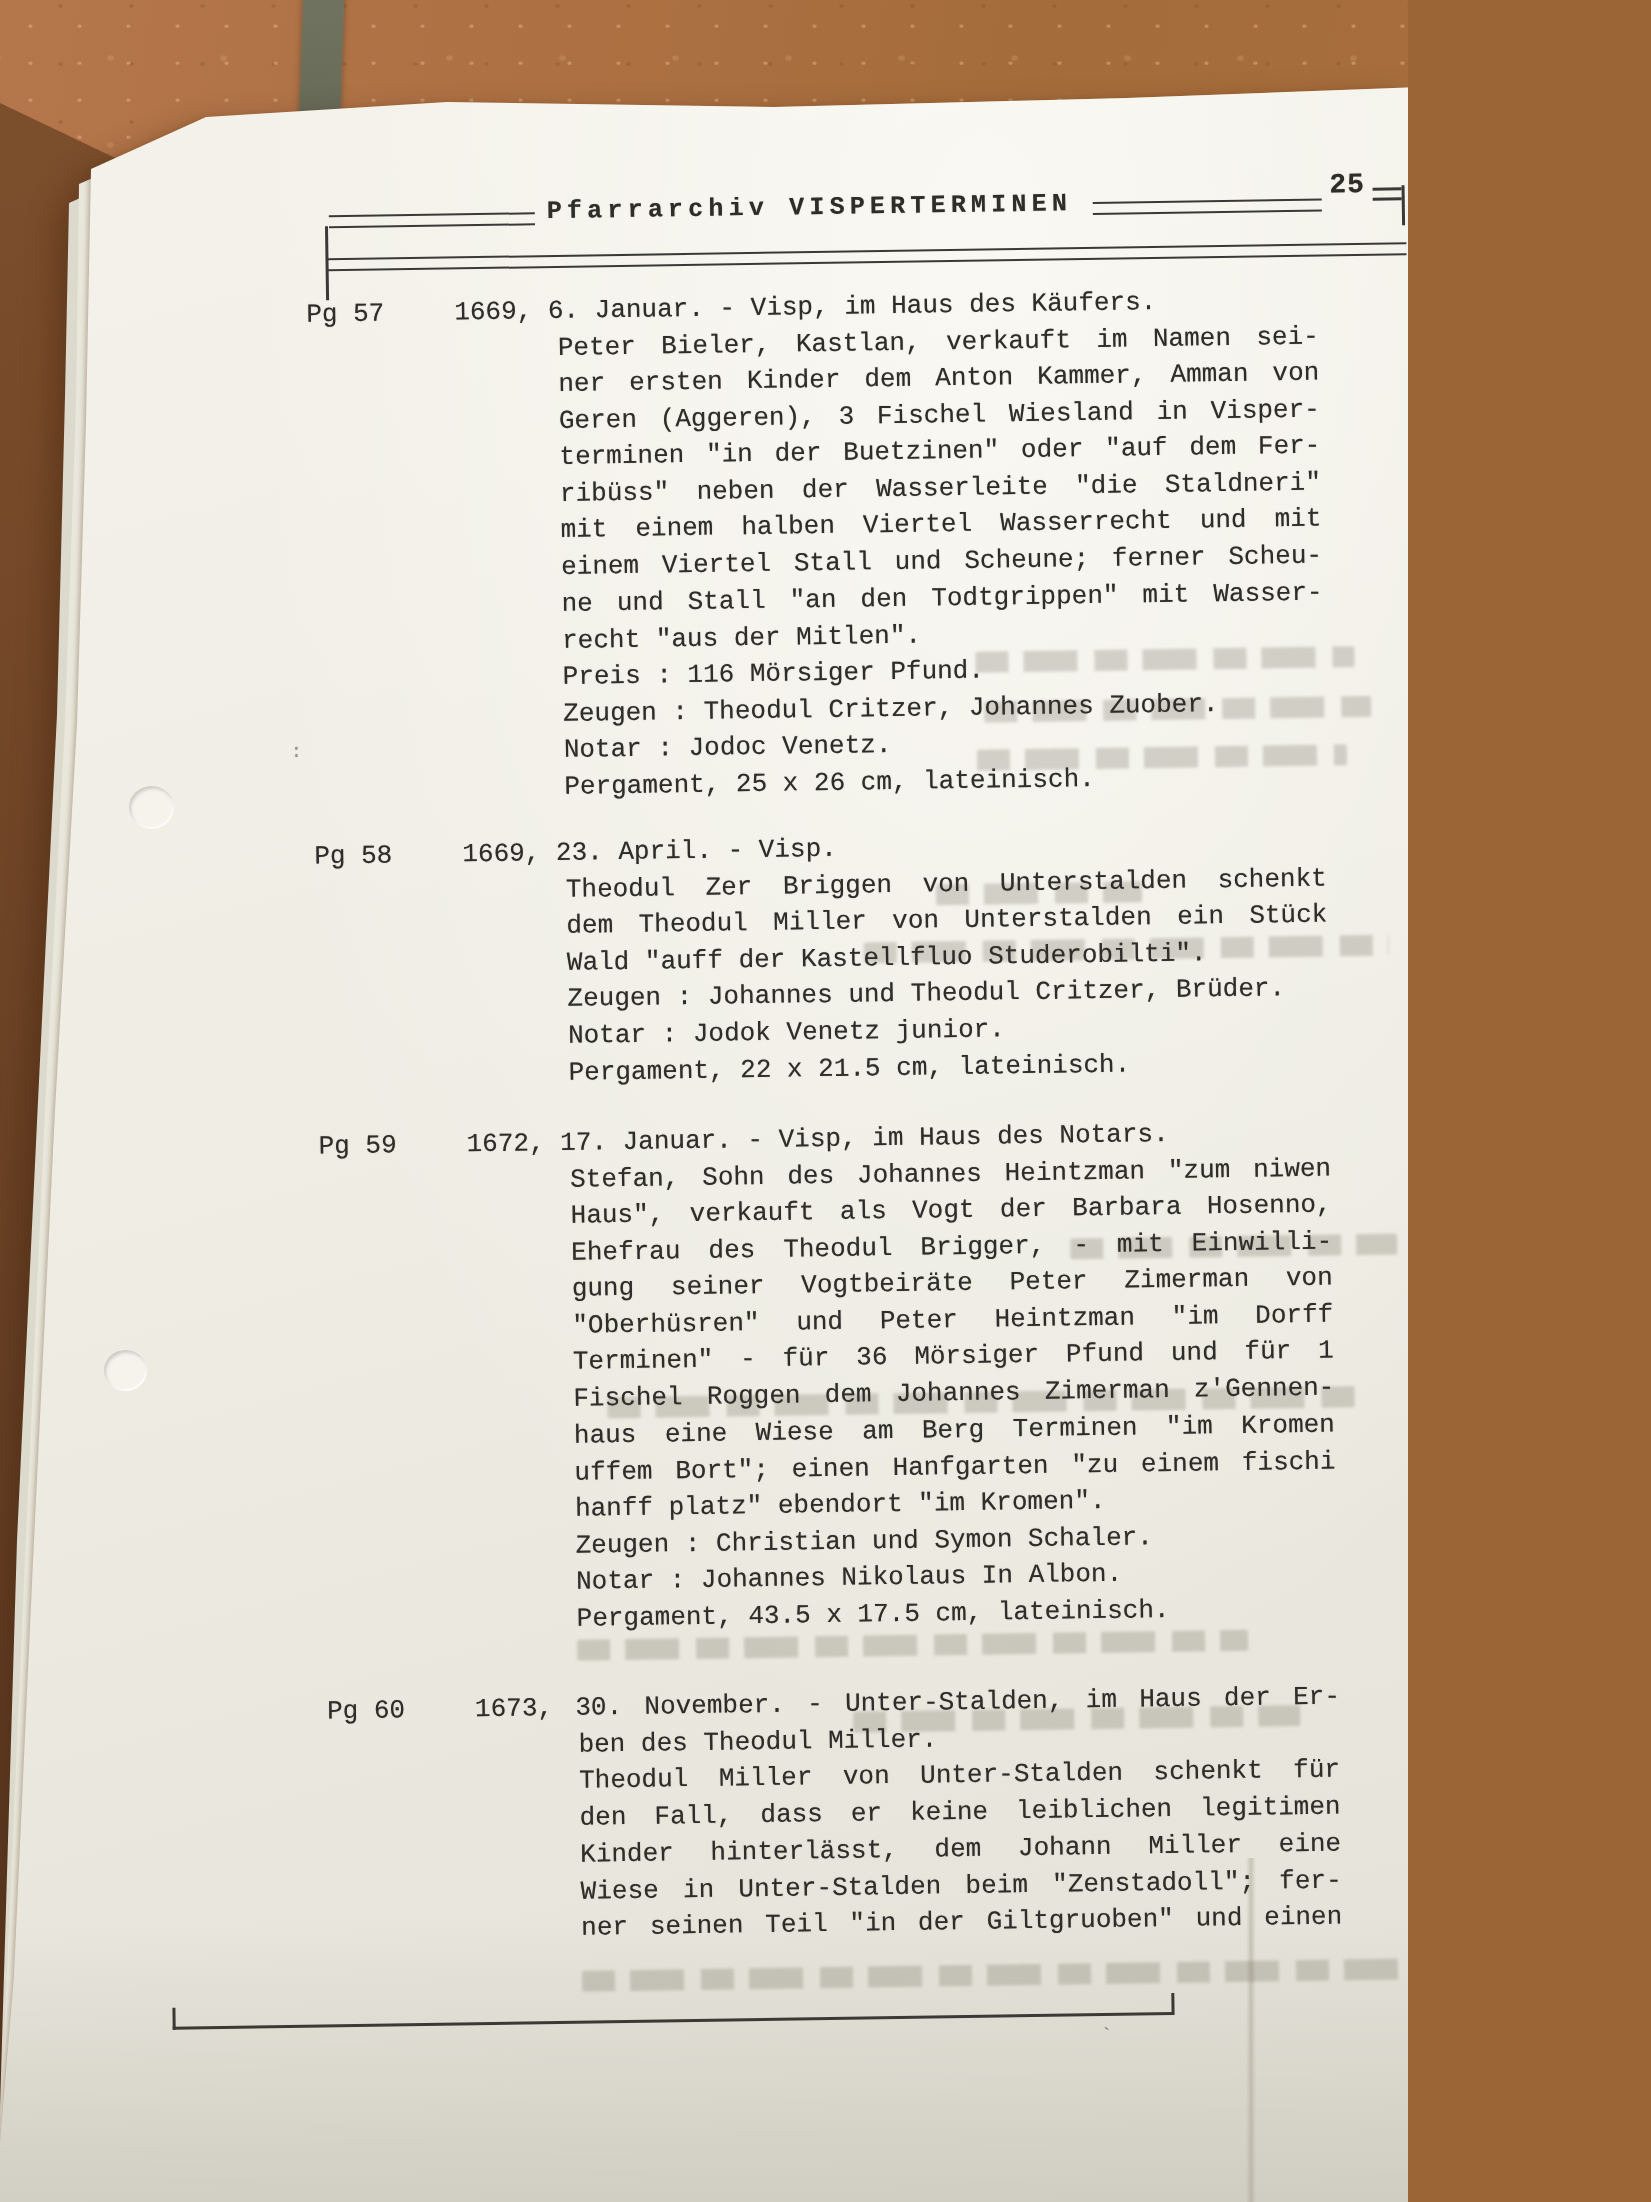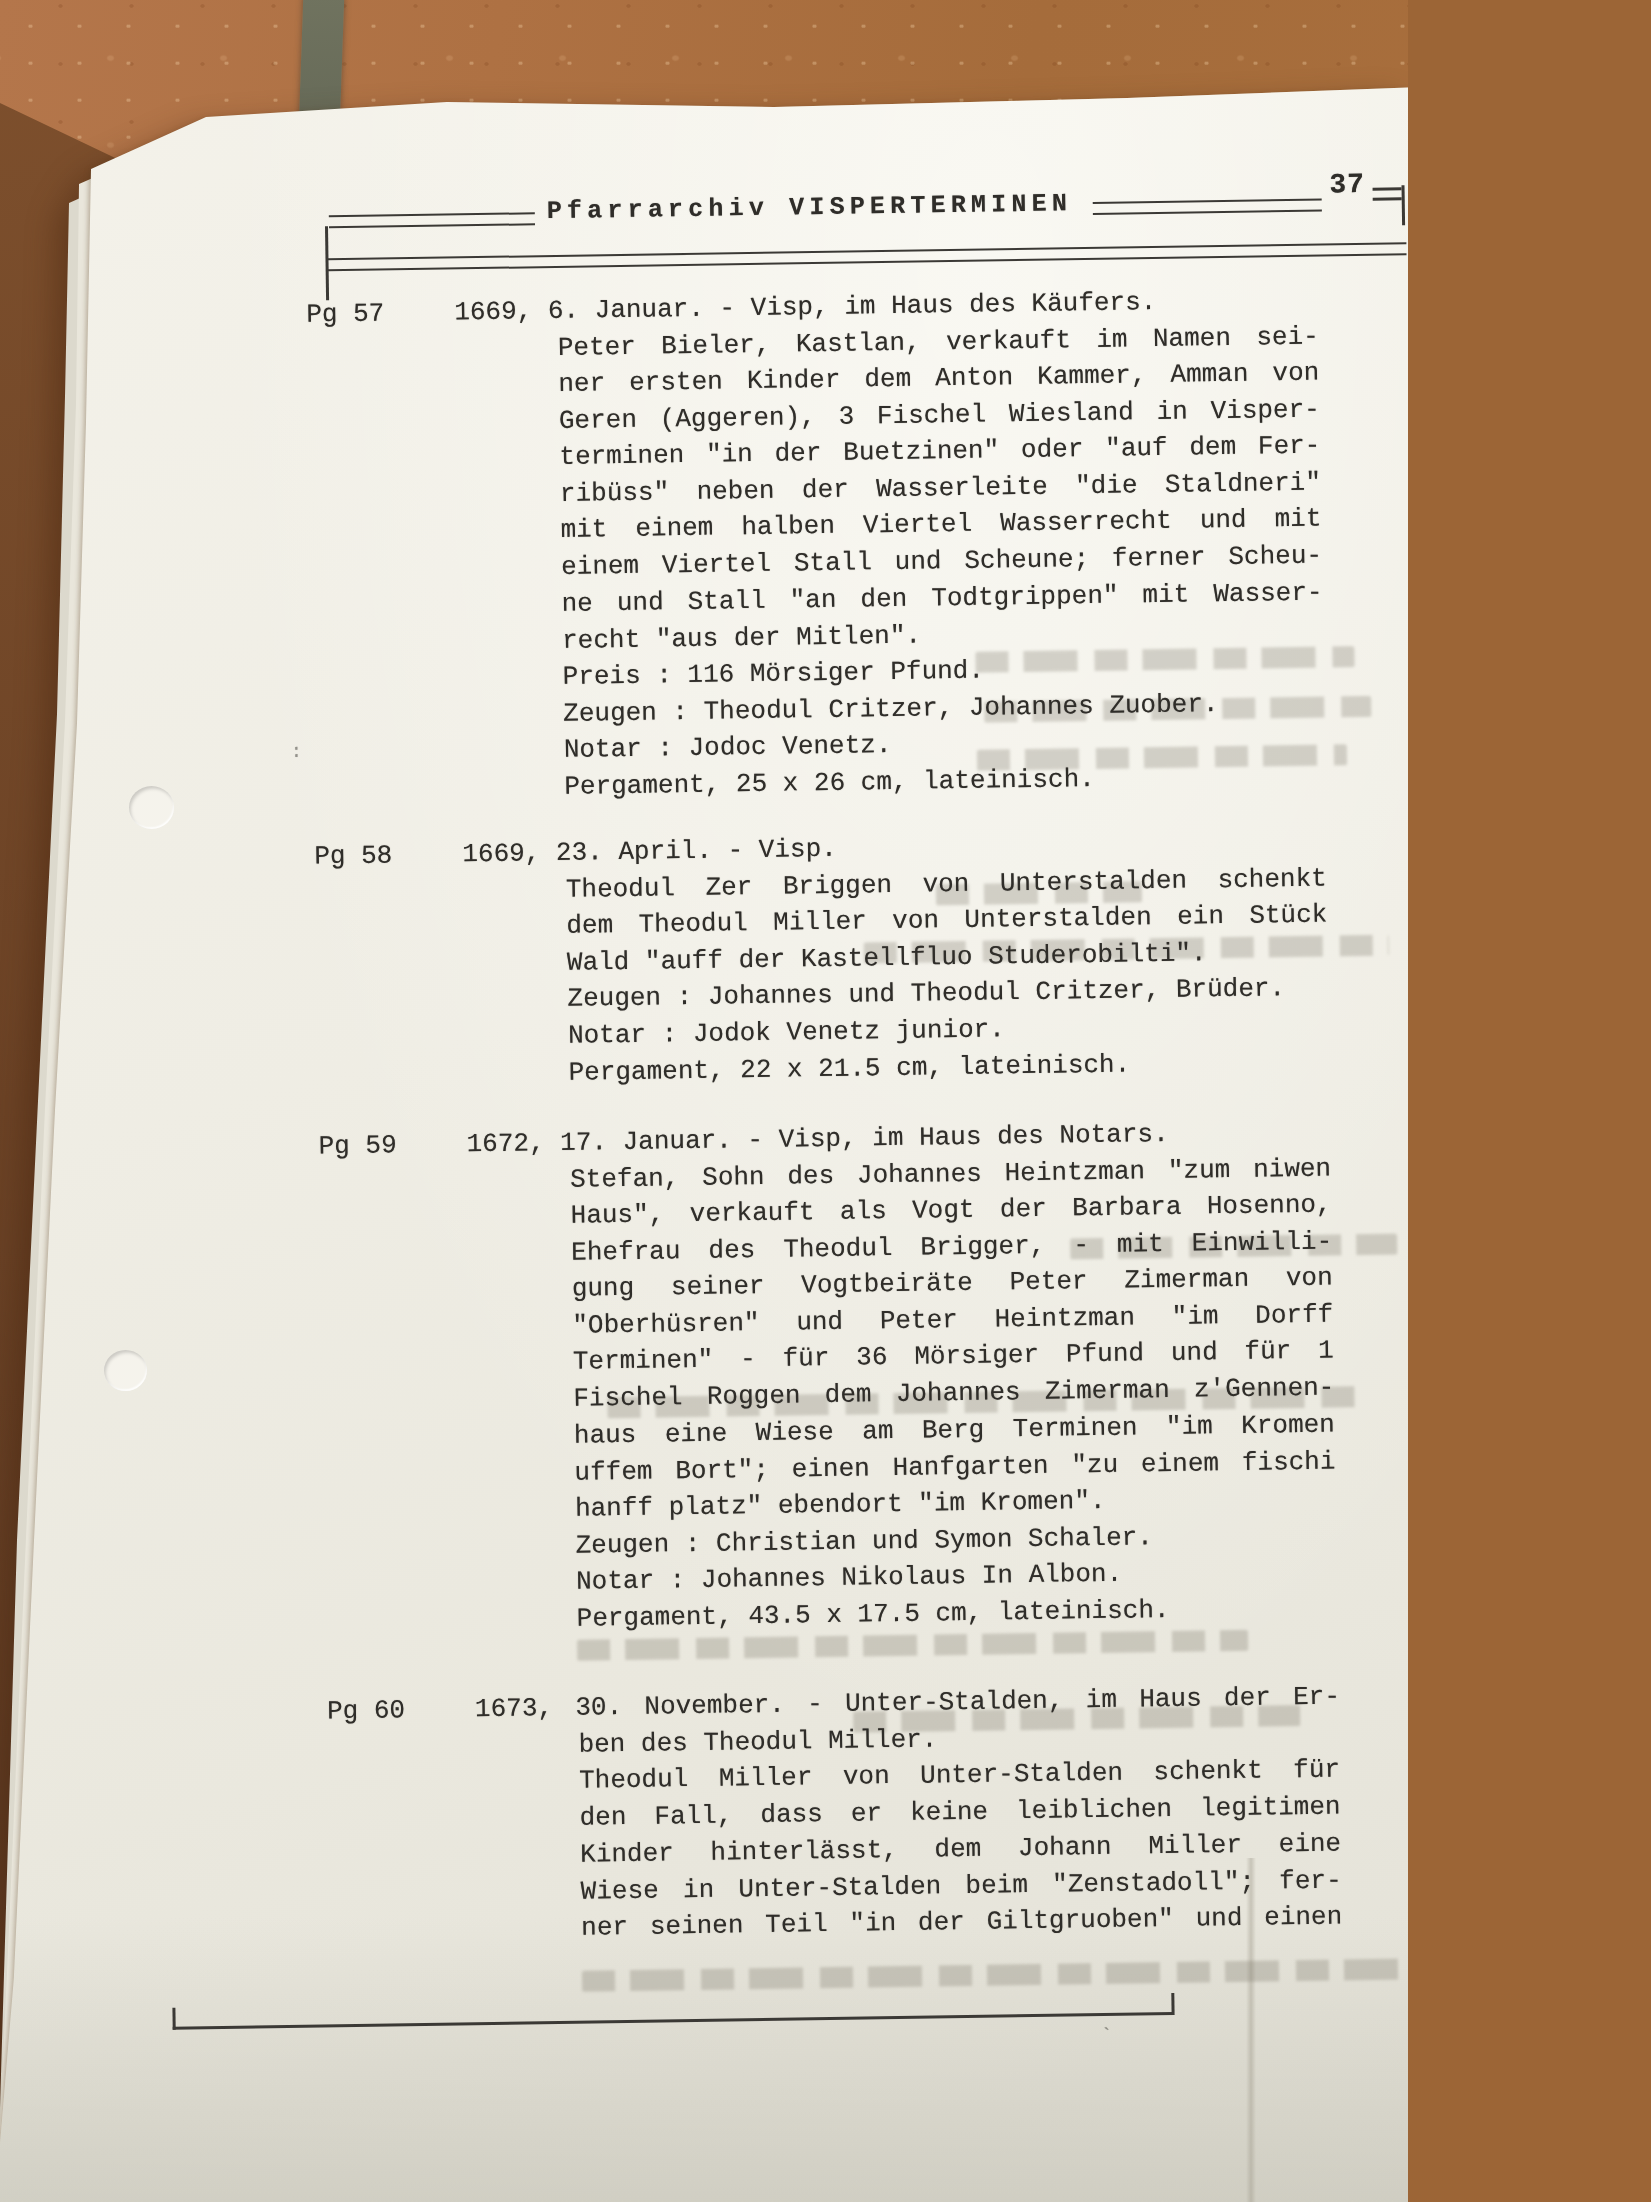--- a/index.html
+++ b/index.html
@@ -103,21 +103,21 @@
   <div class="fold-shade"></div>
 
   <div class="hole h1"></div>
   <div class="hole h2"></div>
 
   <div class="doc">
 
     <div class="rule2 hdr-rule-left"></div>
     <div class="hdr-title">Pfarrarchiv VISPERTERMINEN</div>
     <div class="rule2 hdr-rule-right"></div>
-    <div class="hdr-page">37</div>
+    <div class="hdr-page">25</div>
     <div class="rule1 hdr-dash-a"></div>
     <div class="rule1 hdr-dash-b"></div>
     <div class="rule1 hdr-corner-right"></div>
     <div class="rule2 hdr-rule-long"></div>
     <div class="rule1 hdr-corner-left"></div>
 
     <div class="mark" style="left:295px;top:733px;">:</div>
     <div class="mark" style="left:1086px;top:2029px;">`</div>
 
     <div class="rule1 ftr-rule"></div>

